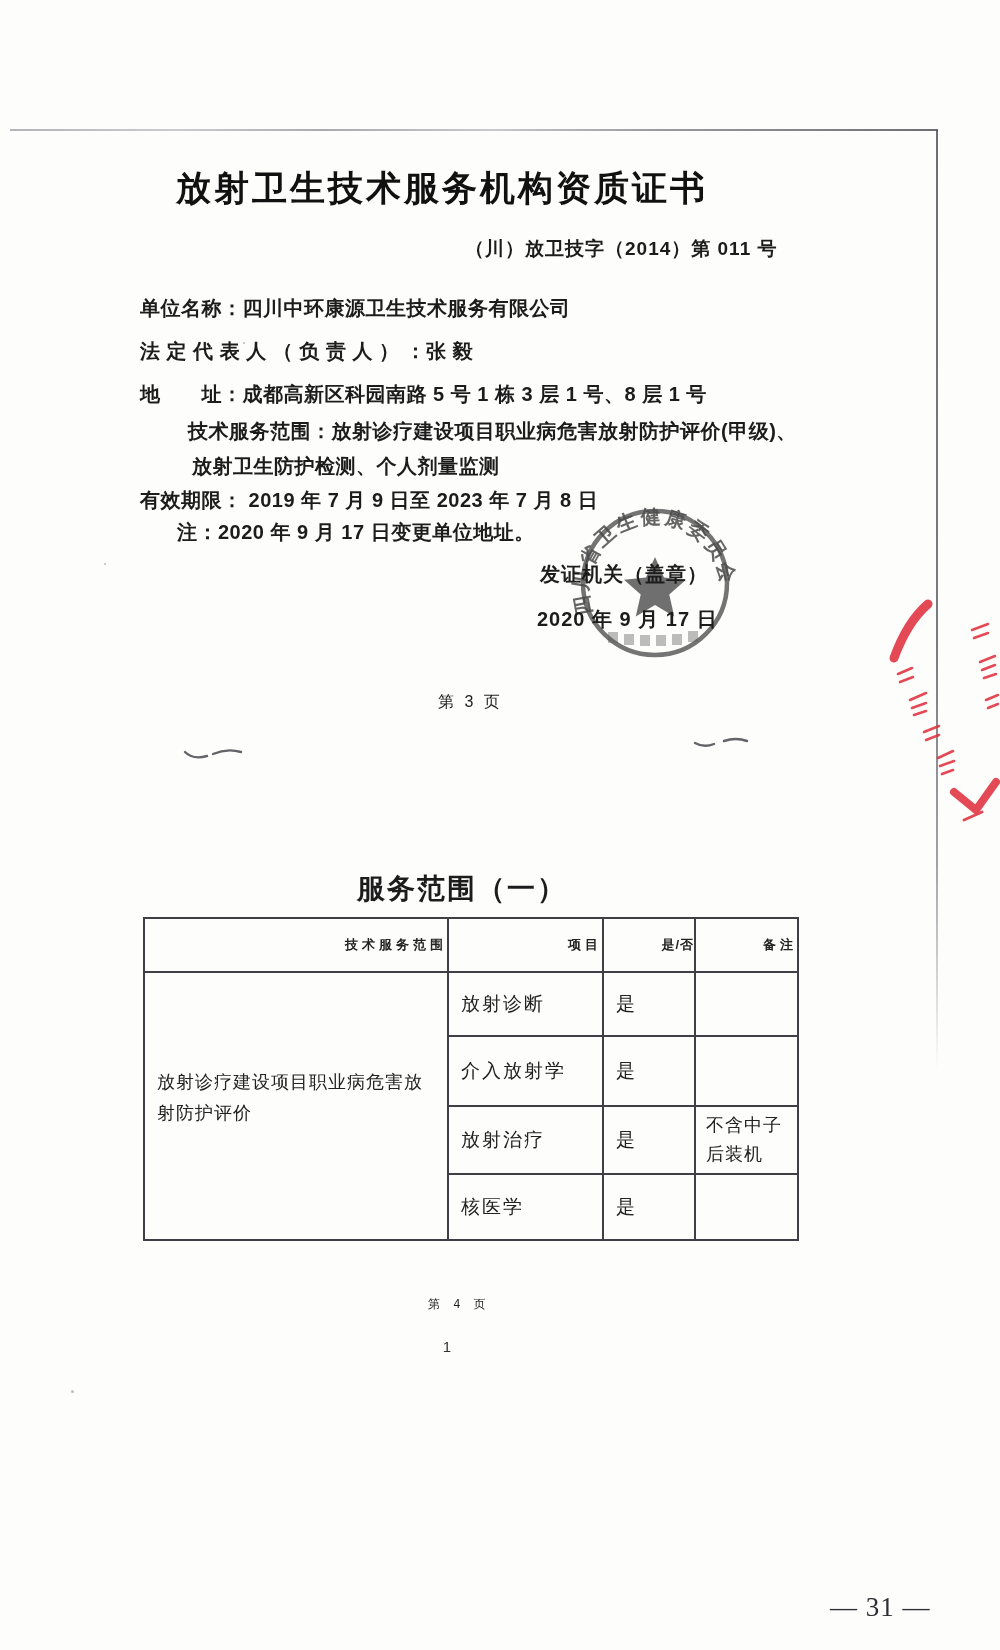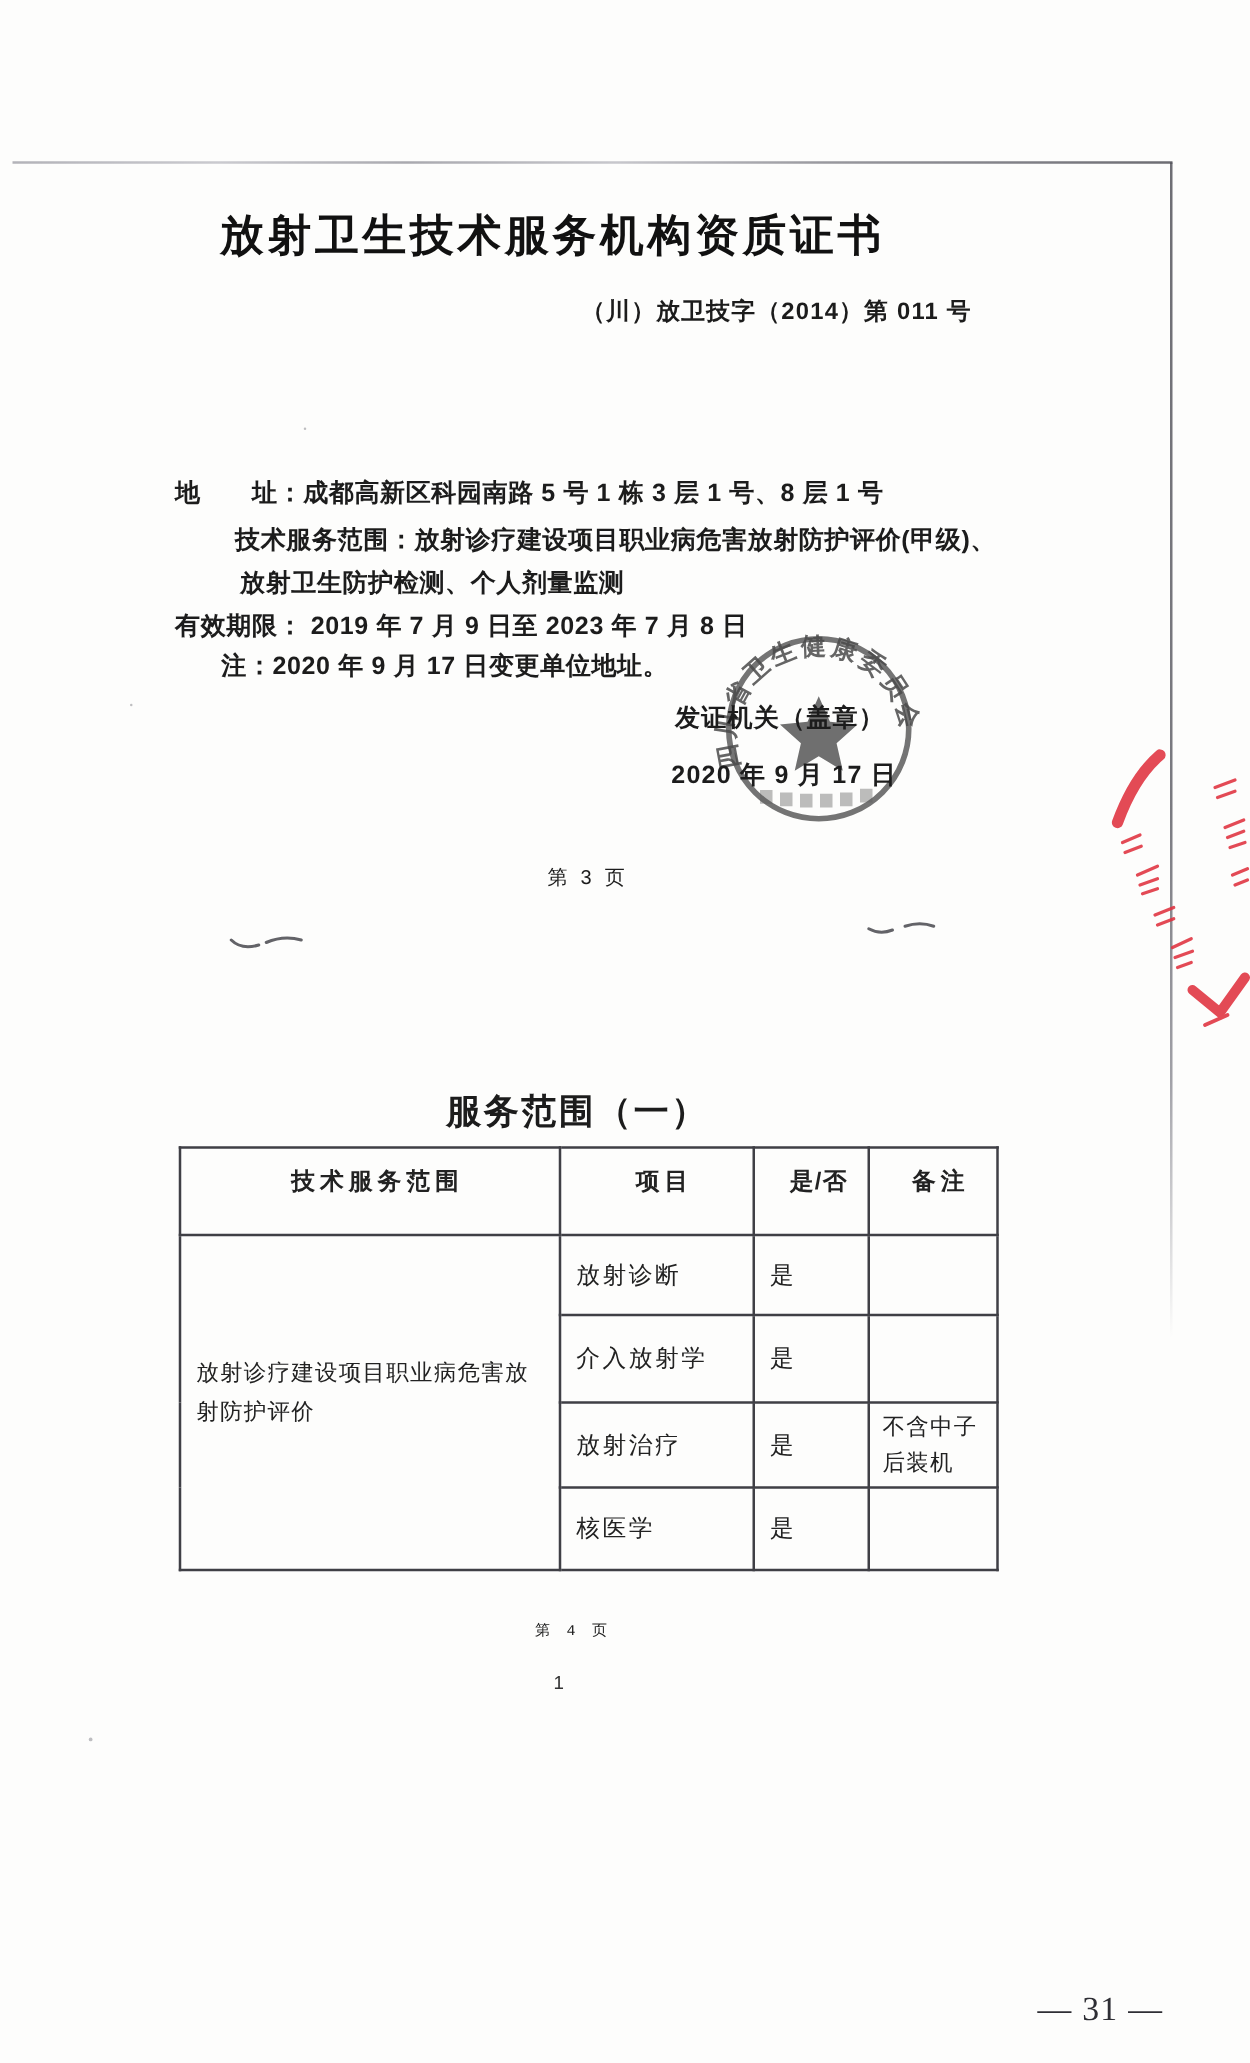--- a/index.html
+++ b/index.html
@@ -48,21 +48,21 @@
   .section2-title{
     position:absolute;top:870px;left:0;width:924px;margin:0;text-align:center;
     font-size:28px;font-weight:bold;letter-spacing:2px;
   }
   .svc-table{
     position:absolute;left:143px;top:917px;width:654px;border-collapse:collapse;table-layout:fixed;
     color:#222;
   }
   .svc-table th,.svc-table td{border:2px solid #3f3f45;}
   .svc-table th{
-    font-size:19px;font-weight:bold;text-align:center;padding:0 0 16px 12px;letter-spacing:4px;height:52px;
+    font-size:13px;font-weight:bold;text-align:right;padding:0 0 0 12px;letter-spacing:4px;height:52px;
   }
   .svc-table th.th-yesno{letter-spacing:1px;}
   .svc-table td{font-size:19px;font-weight:500;padding:0 0 0 12px;letter-spacing:2px;vertical-align:middle;}
   .svc-table td.scope-cell{font-size:18px;letter-spacing:1px;padding:0 10px 16px 12px;line-height:1.75;}
   .svc-table td.remark-cell{font-size:18px;letter-spacing:1px;padding:4px 6px 4px 10px;line-height:1.6;margin-left:28px;}
   .rowA{height:64px;} .rowB{height:70px;} .rowC{height:68px;} .rowD{height:66px;}
   .page4-label{position:absolute;left:428px;top:1296px;font-size:12px;letter-spacing:3px;font-family:Liberation Mono, monospace;}
   .sheet-number{position:absolute;top:1338px;left:0;width:894px;text-align:center;font-size:15px;color:#333;}
   .book-page{
     position:absolute;left:830px;top:1592px;font-size:27px;color:#2e2e34;
@@ -76,20 +76,22 @@
 
   <div class="scan-top-edge"></div>
   <div class="scan-right-edge"></div>
   <div class="speck" style="left:71px;top:1390px;width:3px;height:3px;"></div>
   <div class="speck" style="left:104px;top:563px;width:2px;height:2px;"></div>
   <div class="speck" style="left:243px;top:342px;width:2px;height:2px;"></div>
 
   <h1 class="cert-title">放射卫生技术服务机构资质证书</h1>
   <div class="cert-no">（川）放卫技字（2014）第 011 号</div>
 
+  <div class="info-line il1"><span>单位名称：</span><span>四川中环康源卫生技术服务有限公司</span></div>
+  <div class="info-line il2"><span>法 定 代 表 人 （ 负 责 人 ） ：</span><span>张 毅</span></div>
   <div class="info-line il3"><span>地　　址：</span><span>成都高新区科园南路 5 号 1 栋 3 层 1 号、8 层 1 号</span></div>
   <div class="info-line il4"><span>技术服务范围：</span><span>放射诊疗建设项目职业病危害放射防护评价(甲级)、</span></div>
   <div class="info-line il5"><span>放射卫生防护检测、个人剂量监测</span></div>
   <div class="info-line il6"><span>有效期限：</span><span> </span><span>2019 年 7 月 9 日至 2023 年 7 月 8 日</span></div>
   <div class="info-line il7"><span>注：</span><span>2020 年 9 月 17 日变更单位地址。</span></div>
 
   <div class="stamp-wrap">
     <svg width="178" height="178" viewBox="0 0 178 178">
       <circle cx="89" cy="87" r="72" fill="none" stroke="#4d4d4d" stroke-width="4.5" opacity="0.78"></circle>
       <path id="stampArc" d="M 31,128 A 67,67 0 1 1 147,128" fill="none"></path>

